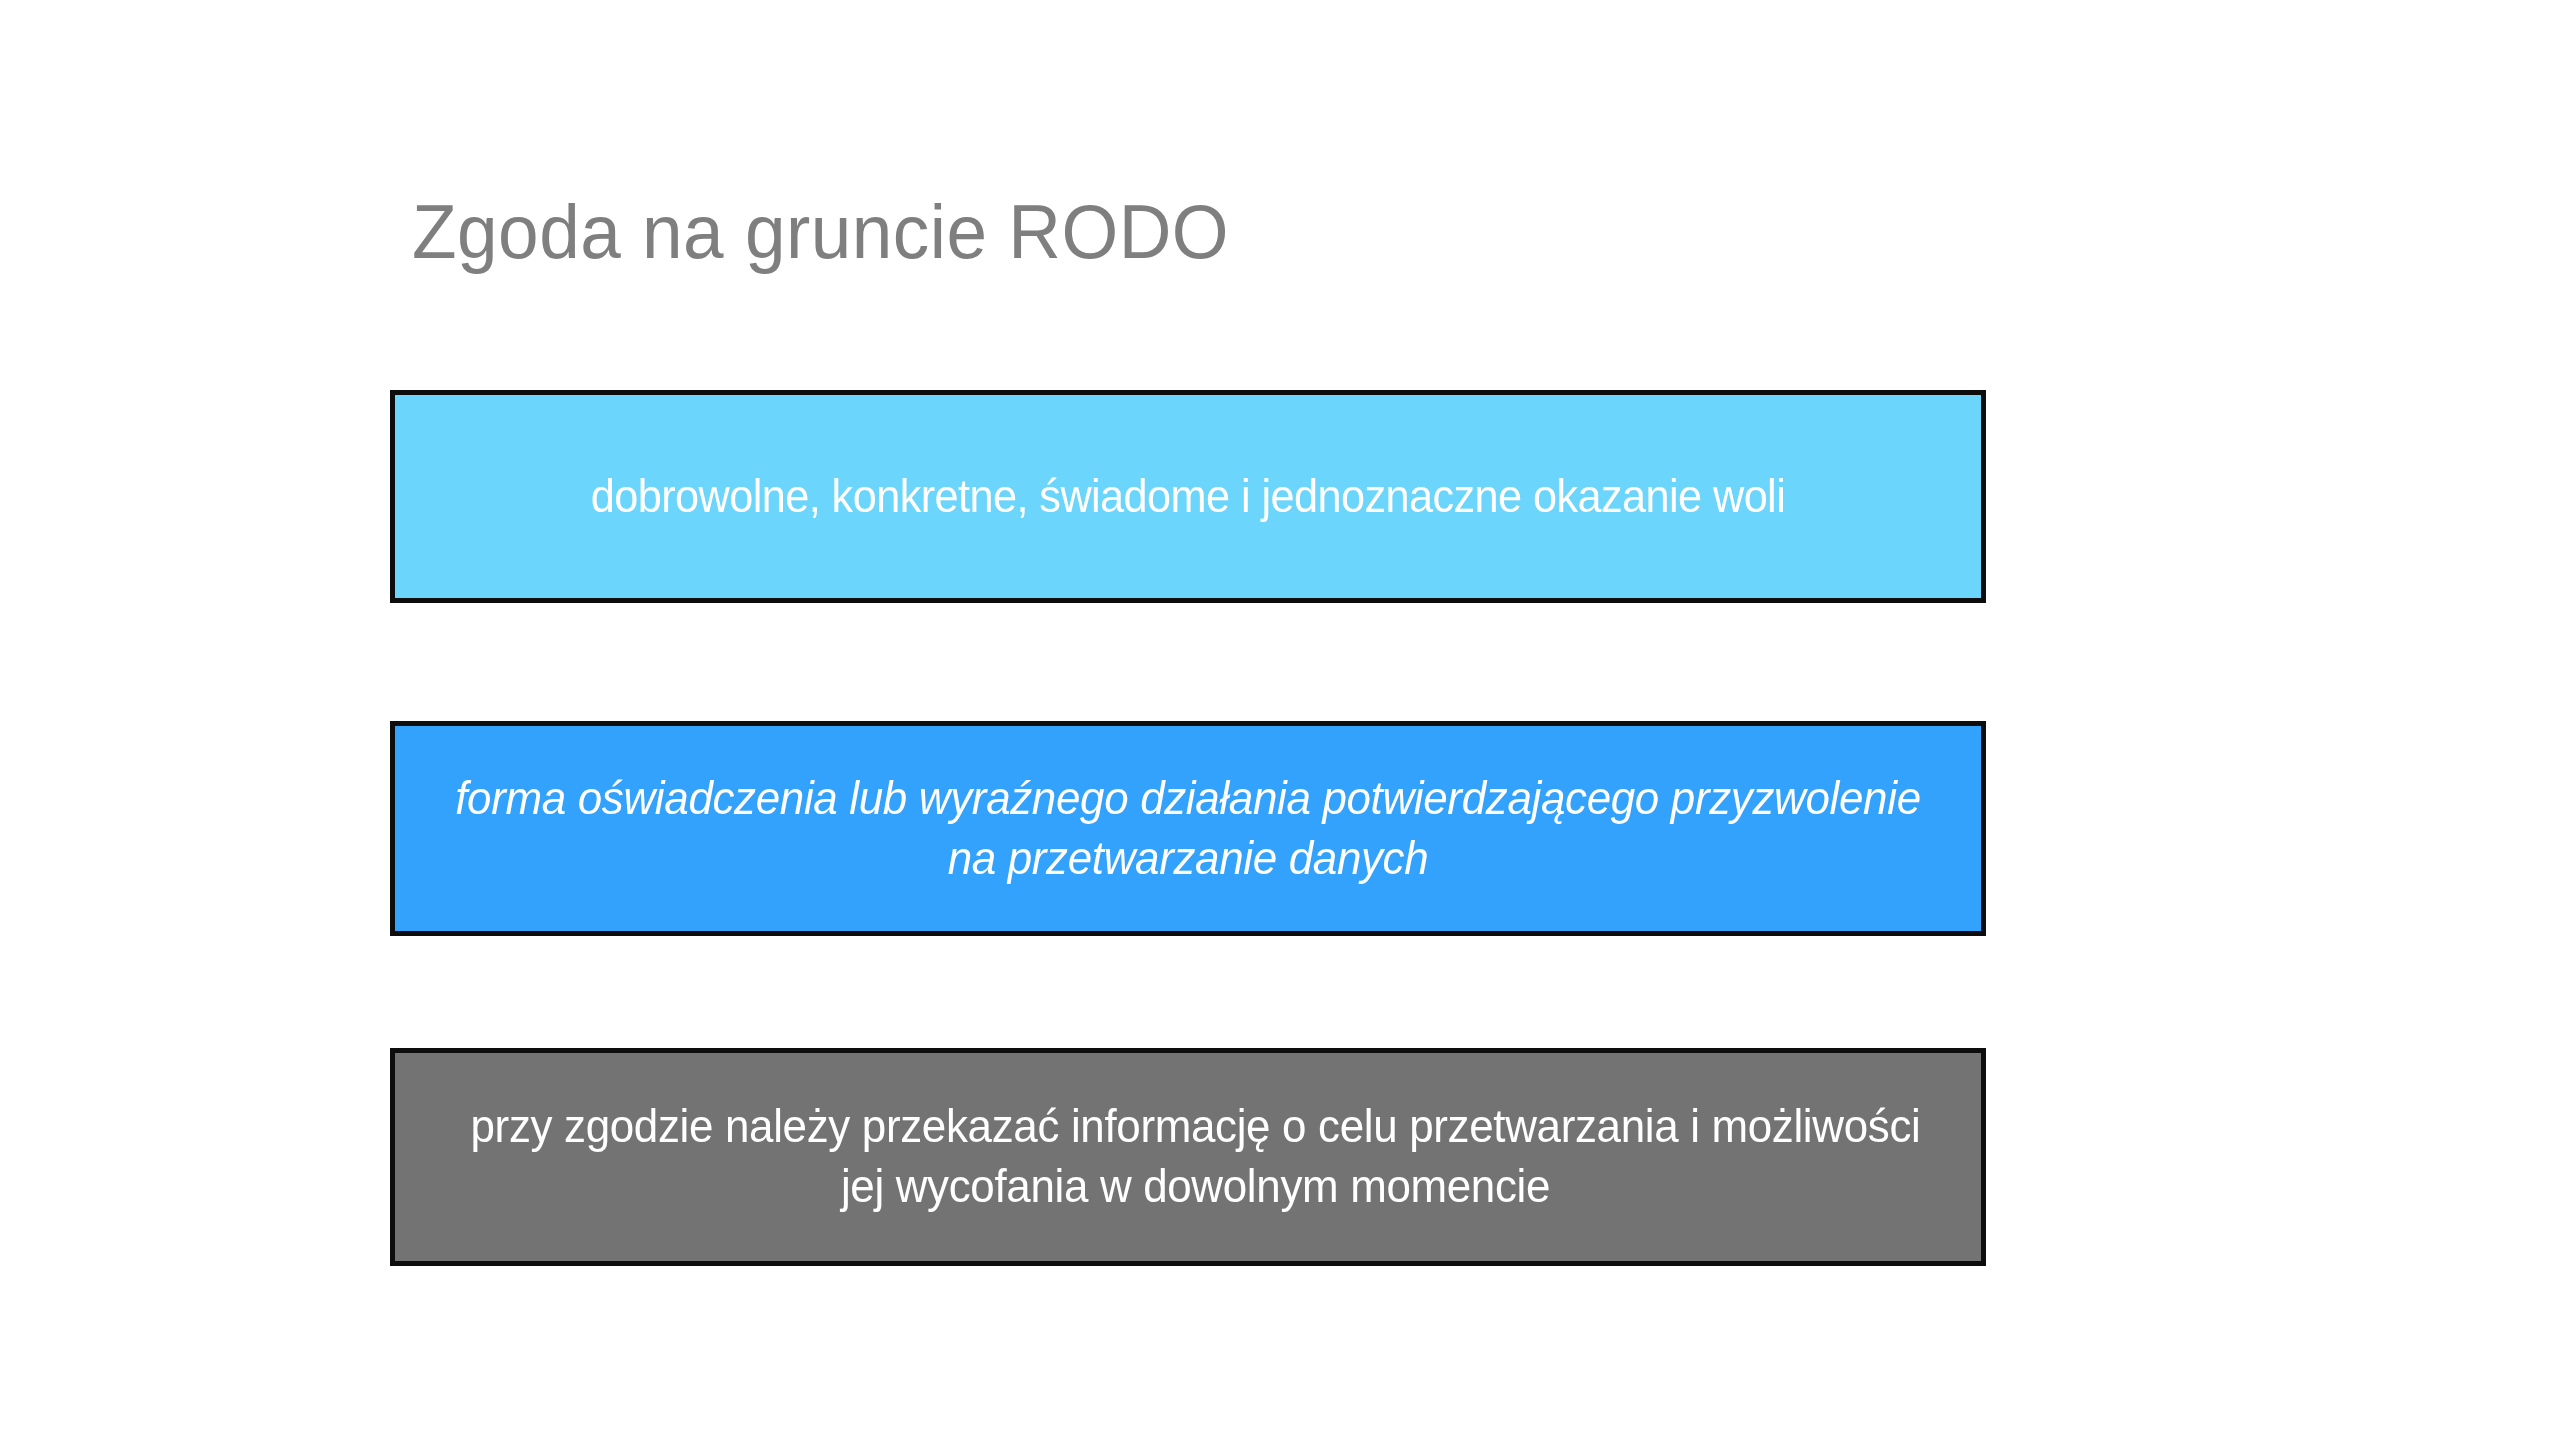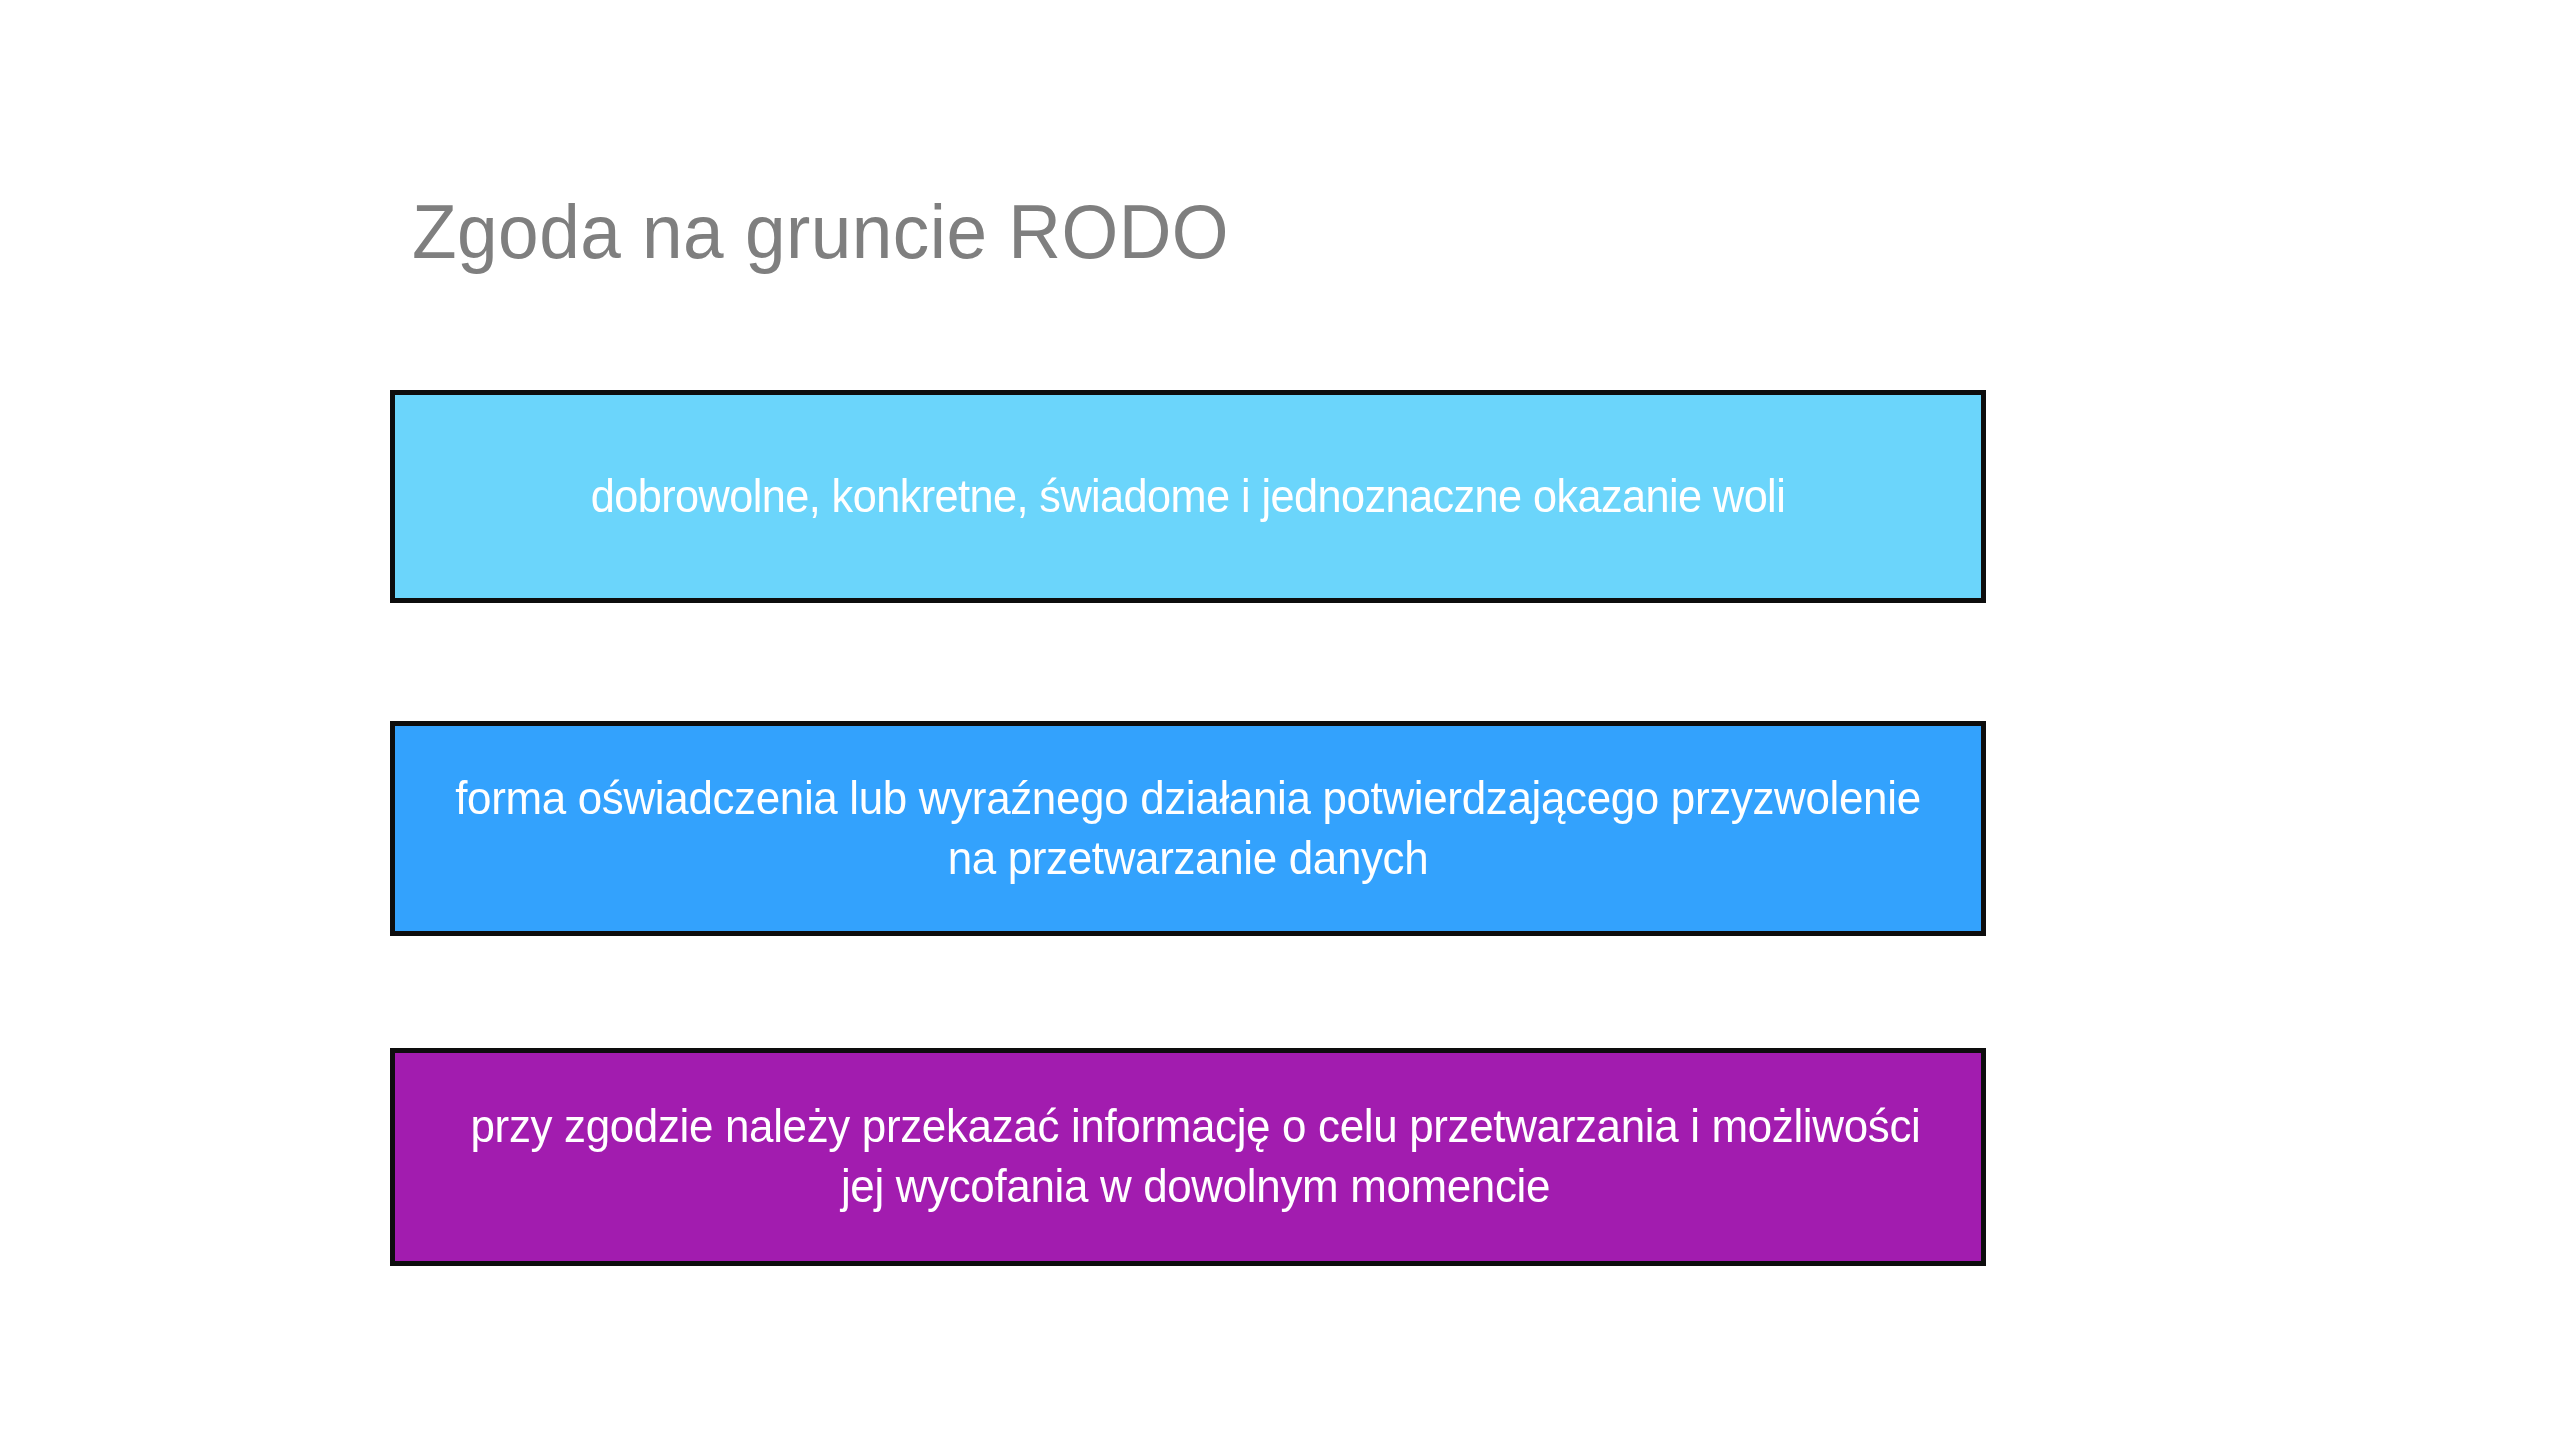--- a/index.html
+++ b/index.html
@@ -111,21 +111,21 @@
 <body>
 
 <div id="slide" style="background: rgb(255, 255, 255);">
 
   <h1 id="slide-title" style="color: rgb(127, 127, 127);">Zgoda na gruncie RODO</h1>
 
   <div class="flow-box" id="box-1" style="background: rgb(107, 213, 251);">
     <span class="box-text">dobrowolne, konkretne, świadome i jednoznaczne okazanie woli</span>
   </div>
 
-  <div class="flow-box" id="box-2" style="background: rgb(51, 162, 253);">
+  <div class="flow-box" id="box-2" style="background: rgb(51, 162, 253); font-style: italic;">
     <span class="box-text">forma oświadczenia lub wyraźnego działania potwierdzającego przyzwolenie na przetwarzanie danych</span>
   </div>
 
-  <div class="flow-box" id="box-3" style="background: #a21caf; padding-left: 15px;">
+  <div class="flow-box" id="box-3" style="background: #737373; padding-left: 15px;">
     <span class="box-text">przy zgodzie należy przekazać informację o celu przetwarzania i możliwości jej wycofania w dowolnym momencie</span>
   </div>
 
 </div>
 
 </body></html>

